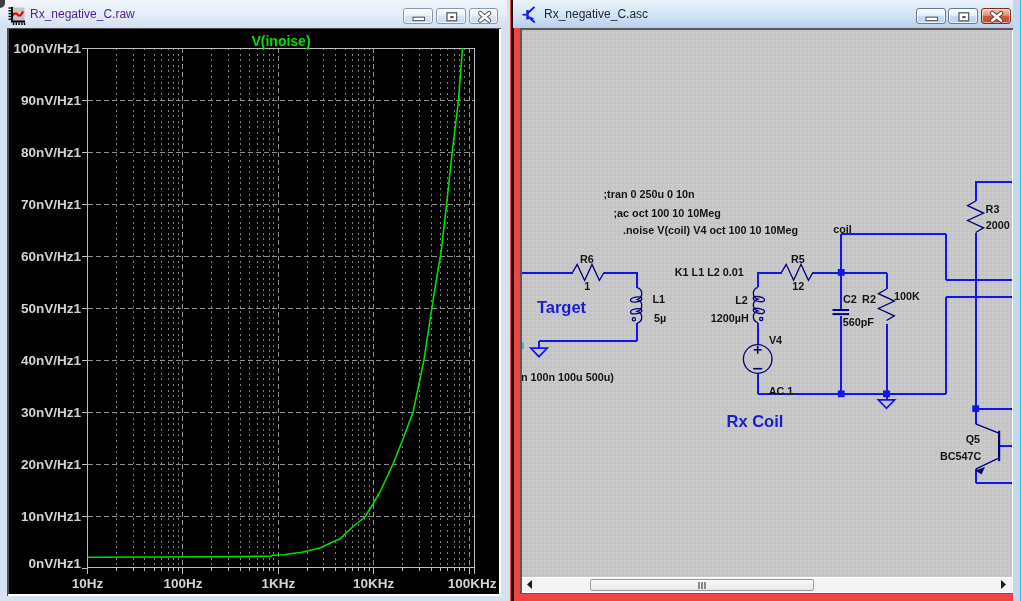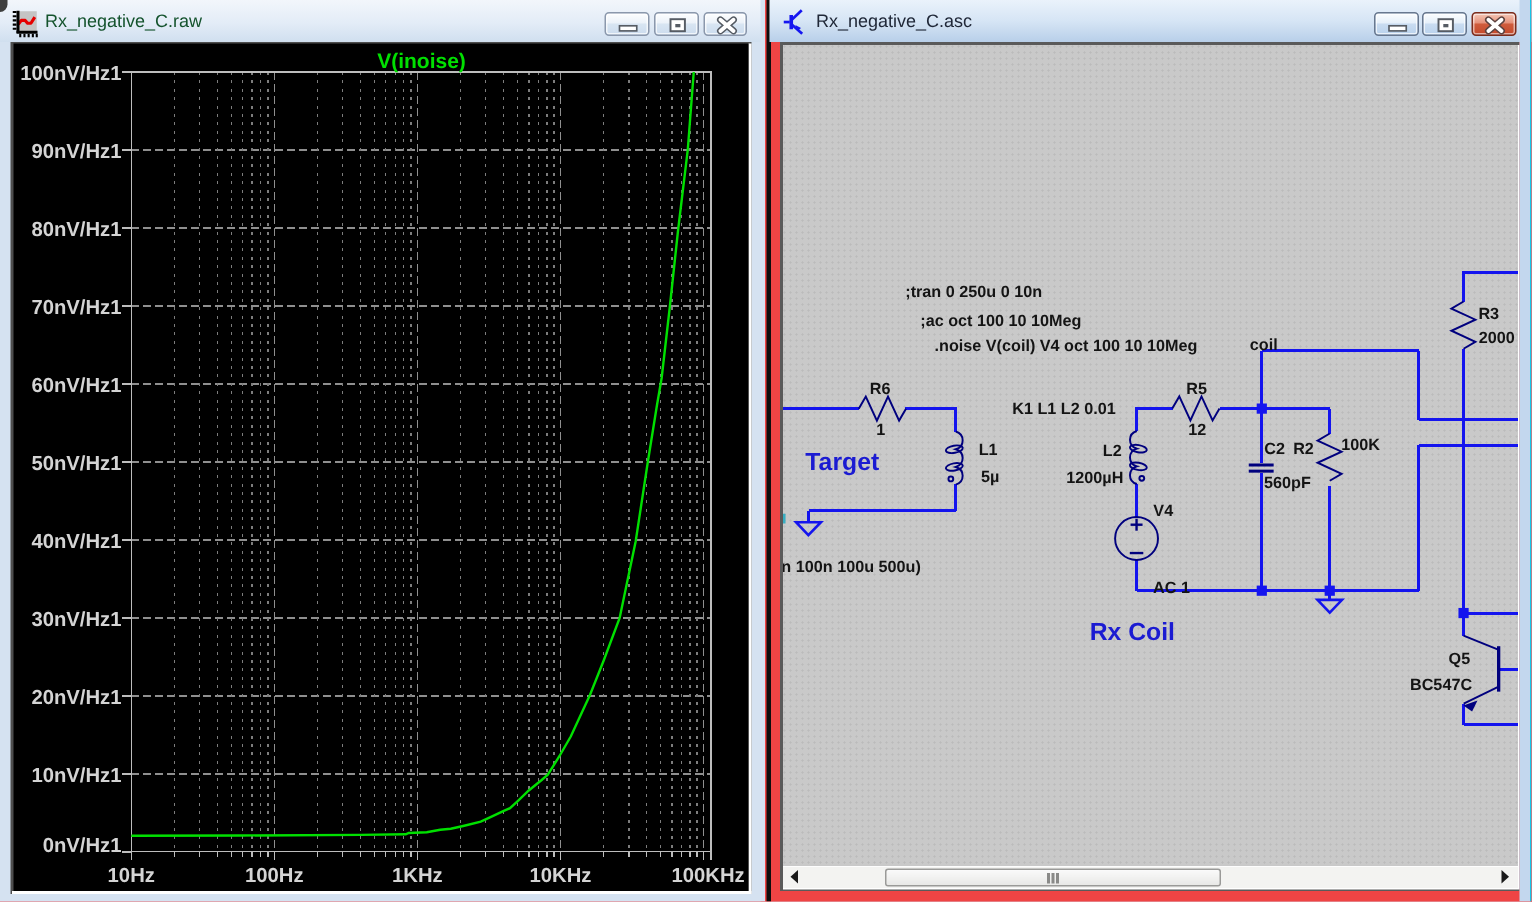--- a/index.html
+++ b/index.html
@@ -24,21 +24,21 @@
         <line x1="0.5" y1="6.6" x2="3" y2="6.6"></line>
         <line x1="0.5" y1="9.4" x2="3" y2="9.4"></line>
         <line x1="0.5" y1="12.2" x2="3" y2="12.2"></line>
 <line x1="5.5" y1="15.5" x2="5.5" y2="18"></line>
         <line x1="8.3" y1="15.5" x2="8.3" y2="18"></line>
         <line x1="11.1" y1="15.5" x2="11.1" y2="18"></line>
         <line x1="13.9" y1="15.5" x2="13.9" y2="18"></line>
         <line x1="16.5" y1="15.5" x2="16.5" y2="18"></line>
 </g>
     </svg>
-<div class="ttxt" style="color:#14532d;left:30px;top:7px">Rx_negative_C.raw</div>
+<div class="ttxt" style="color:#4c1d95;left:30px;top:7px">Rx_negative_C.raw</div>
 <div style="position:absolute;left:403px;top:8px;width:29.5px;height:16px;border-radius:3px;background:linear-gradient(#fcfdfe 0%,#ecf2f9 45%,#d8e5f2 50%,#ccdcee 100%);border:1px solid #8b98ac;box-shadow:inset 0 0 0 1px rgba(255,255,255,.7);text-align:center;line-height:0"><svg width="29" height="15">
         <rect x="9" y="8.2" width="11.5" height="3.4" fill="#fff" stroke="#565c64" stroke-width="1.1"></rect>
       </svg></div>
     <div style="position:absolute;left:436px;top:8px;width:29.5px;height:16px;border-radius:3px;background:linear-gradient(#fcfdfe 0%,#ecf2f9 45%,#d8e5f2 50%,#ccdcee 100%);border:1px solid #8b98ac;box-shadow:inset 0 0 0 1px rgba(255,255,255,.7);text-align:center;line-height:0"><svg width="29" height="15">
         <rect x="10" y="3.8" width="9.6" height="8" fill="#fff" stroke="#565c64" stroke-width="1.3"></rect>
         <rect x="13.2" y="7" width="3.4" height="2.2" fill="#565c64"></rect>
       </svg></div>
     <div style="position:absolute;left:468.5px;top:8px;width:29.5px;height:16px;border-radius:3px;background:linear-gradient(#fcfdfe 0%,#ecf2f9 45%,#d8e5f2 50%,#ccdcee 100%);border:1px solid #8b98ac;box-shadow:inset 0 0 0 1px rgba(255,255,255,.7);text-align:center;line-height:0"><svg width="29" height="15">
         <g stroke="#555b63" stroke-width="4.6" stroke-linecap="round">
           <path d="M10.3 4.2 L19 11.6 M19 4.2 L10.3 11.6" fill="none"></path>

